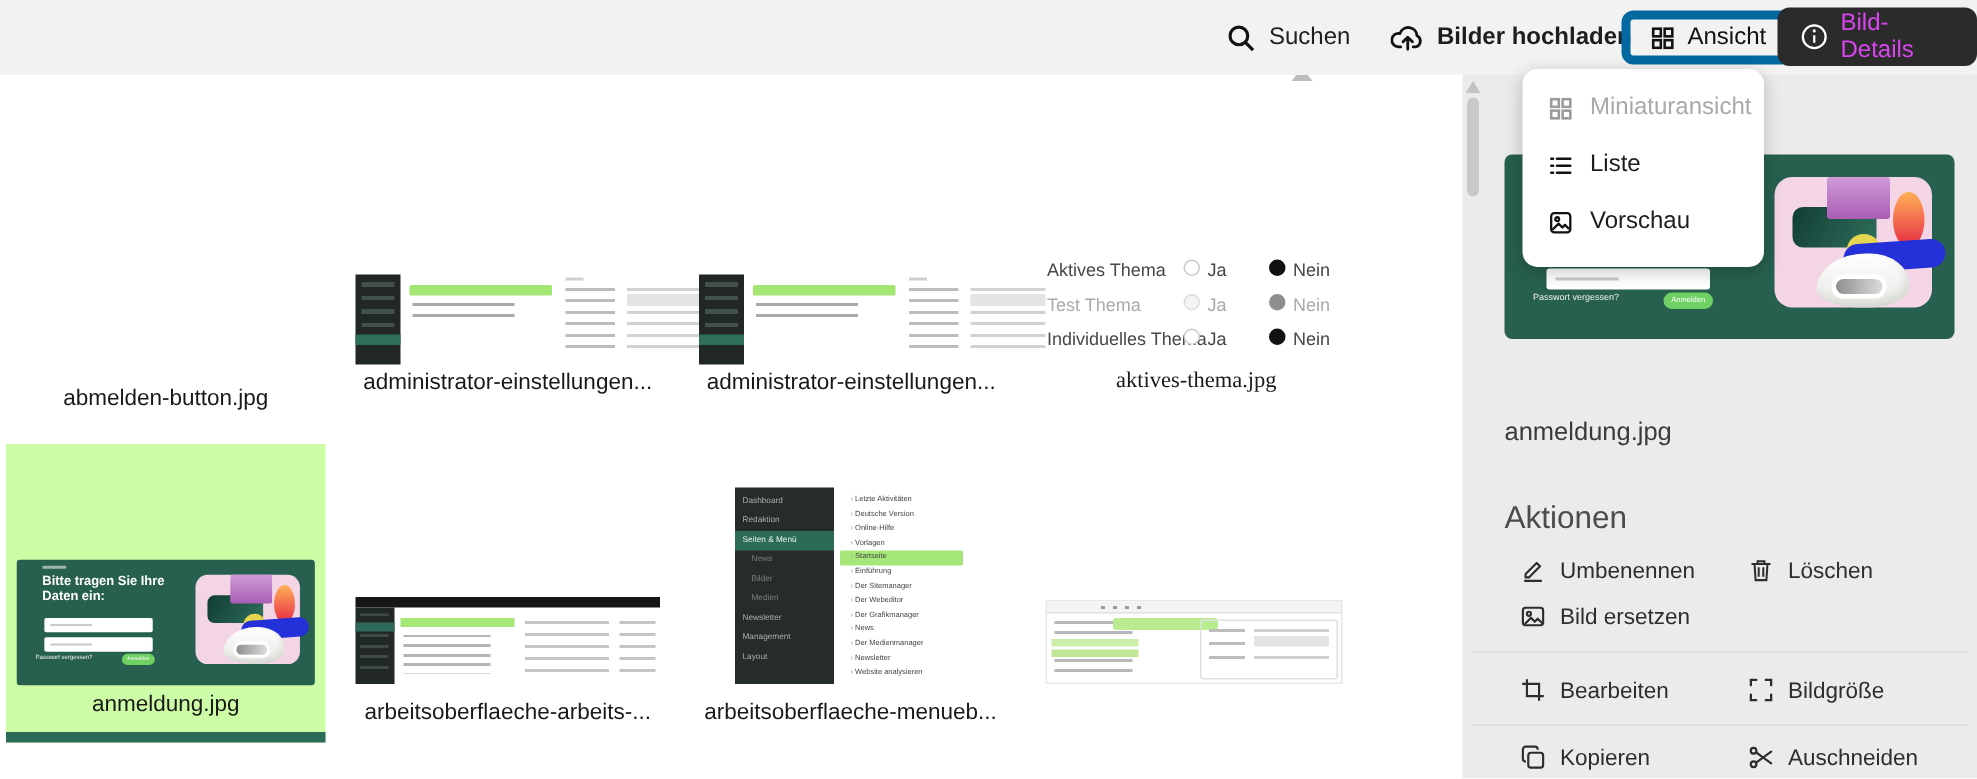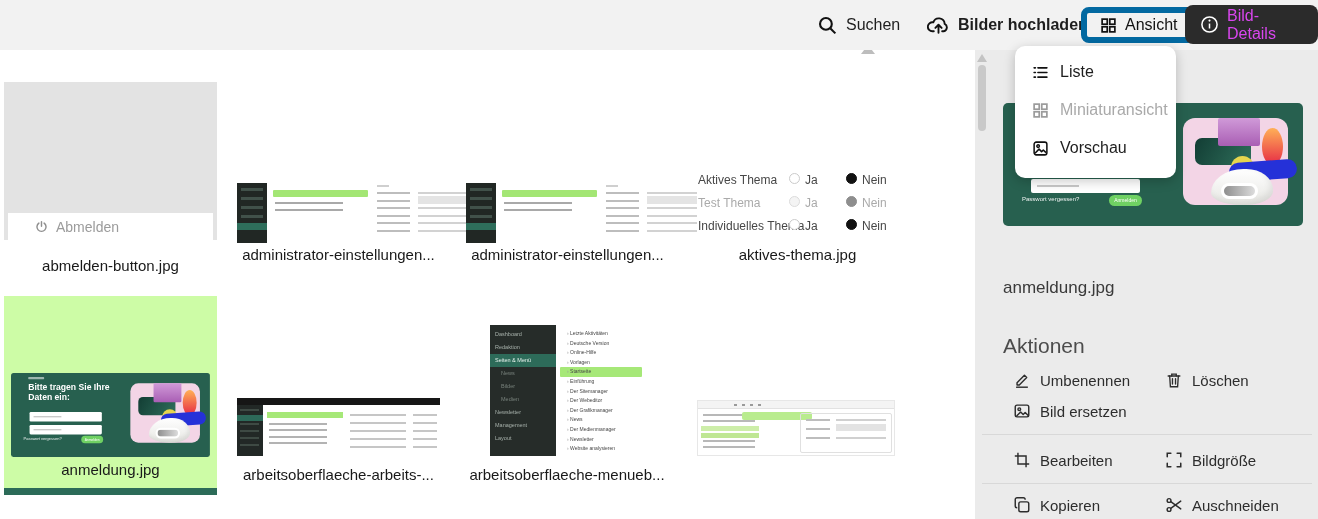--- a/index.html
+++ b/index.html
@@ -203,31 +203,20 @@
         <circle cx="10" cy="5.9" r="1.1" fill="#fff" stroke="none"></circle>
       </svg>
       </span>
     <span>Bild-Details</span>
   </div>
 </div>
 
 <div class="abs up-hint"></div>
 
 <div class="tile" style="left:4px;top:82px;width:213px;height:184px;">
-  <div class="abs t-gray">
-    <div class="ab-bar">
-      <span>
-        <svg width="13" height="13" viewBox="0 0 20 20" fill="none" stroke="#8f8f8f" stroke-width="2.2" stroke-linecap="round">
-          <line x1="10" y1="2.5" x2="10" y2="9.5"></line>
-          <path d="M6 4.8 a7 7 0 1 0 8 0"></path>
-        </svg>
-        </span>
-      <span>Abmelden</span>
-    </div>
-  </div>
   <div class="caption" style="top:175px;">abmelden-button.jpg</div>
 </div>
 
 <div class="tile" style="left:237px;top:183px;width:203px;height:83px;">
   <div class="abs adm">
     <div class="abs adm-side"></div>
       <div class="abs adm-hl"></div>
       <div class="abs adm-l1"></div>
     <div class="abs adm-top"></div>
       <div class="abs adm-fl"></div>
@@ -267,21 +256,21 @@
         <span class="thema-opt o-nein">Nein</span>
     </div>
     <div class="thema-row" style="top:48px;">
       <span class="thema-label">Individuelles Thema</span>
       <span class="radio r-ja"></span>
         <span class="thema-opt o-ja">Ja</span>
       <span class="radio on r-nein"></span>
         <span class="thema-opt o-nein">Nein</span>
     </div>
   </div>
-  <div class="caption" style="top:76px;">aktives-thema.jpg</div>
+  <div class="caption" style="top:76px;font-family:Liberation Serif, serif;">aktives-thema.jpg</div>
 </div>
 
 <div class="tile tile-selected" style="left:4px;top:296px;width:213px;height:199px;">
   <div class="abs la-tilewrap">
     <div class="la">
       <div class="la-brand"></div>
       <div class="la-head"><span>Bitte tragen Sie Ihre</span><br><span>Daten ein:</span></div>
       <div class="la-in la-in1"></div>
         <div class="la-in la-in2"></div>
       <div class="la-forgot">Passwort vergessen?</div>
@@ -457,44 +446,44 @@
           <circle cx="4.5" cy="15" r="2.1"></circle>
         <line x1="6.4" y1="6.2" x2="17.5" y2="14.3"></line>
           <line x1="6.4" y1="13.8" x2="17.5" y2="5.7"></line>
       </svg>
       </span>
     <span>Auschneiden</span>
   </div>
 </div>
 
 <div class="abs menu">
+  <div class="menu-item disabled">
+    <span>
+      <svg width="17" height="17" viewBox="0 0 20 20" fill="none" stroke="#9b9b9b" stroke-width="2">
+        <rect x="2.5" y="2.5" width="6" height="6"></rect>
+          <rect x="11.5" y="2.5" width="6" height="6"></rect>
+        <rect x="2.5" y="11.5" width="6" height="6"></rect>
+          <rect x="11.5" y="11.5" width="6" height="6"></rect>
+      </svg>
+      </span>
+    <span>Miniaturansicht</span>
+  </div>
   <div class="menu-item">
     <span>
       <svg width="17" height="17" viewBox="0 0 20 20" fill="none" stroke="#111" stroke-width="1.9" stroke-linecap="round">
         <line x1="2.5" y1="4.5" x2="4" y2="4.5"></line>
           <line x1="7" y1="4.5" x2="17.5" y2="4.5"></line>
         <line x1="2.5" y1="10" x2="4" y2="10"></line>
           <line x1="7" y1="10" x2="17.5" y2="10"></line>
         <line x1="2.5" y1="15.5" x2="4" y2="15.5"></line>
           <line x1="7" y1="15.5" x2="17.5" y2="15.5"></line>
       </svg>
       </span>
     <span>Liste</span>
   </div>
-  <div class="menu-item disabled">
-    <span>
-      <svg width="17" height="17" viewBox="0 0 20 20" fill="none" stroke="#9b9b9b" stroke-width="2">
-        <rect x="2.5" y="2.5" width="6" height="6"></rect>
-          <rect x="11.5" y="2.5" width="6" height="6"></rect>
-        <rect x="2.5" y="11.5" width="6" height="6"></rect>
-          <rect x="11.5" y="11.5" width="6" height="6"></rect>
-      </svg>
-      </span>
-    <span>Miniaturansicht</span>
-  </div>
   <div class="menu-item">
     <span>
       <svg width="17" height="17" viewBox="0 0 20 20" fill="none" stroke="#111" stroke-width="1.8">
         <rect x="2.5" y="2.5" width="15" height="15" rx="2.5"></rect>
           <circle cx="7.2" cy="7.2" r="1.5"></circle>
         <path d="M3.5 15.5 l4.8-4.8 3 3 2-2 3.2 3.2" stroke-linejoin="round"></path>
       </svg>
       </span>
     <span>Vorschau</span>
   </div>

